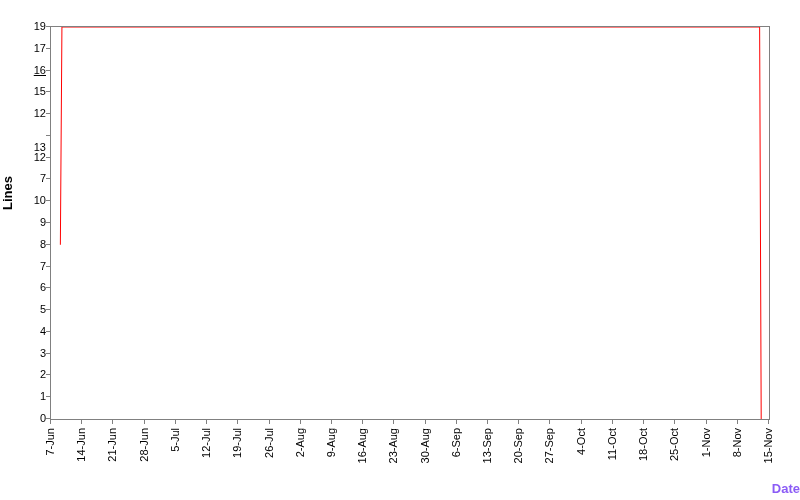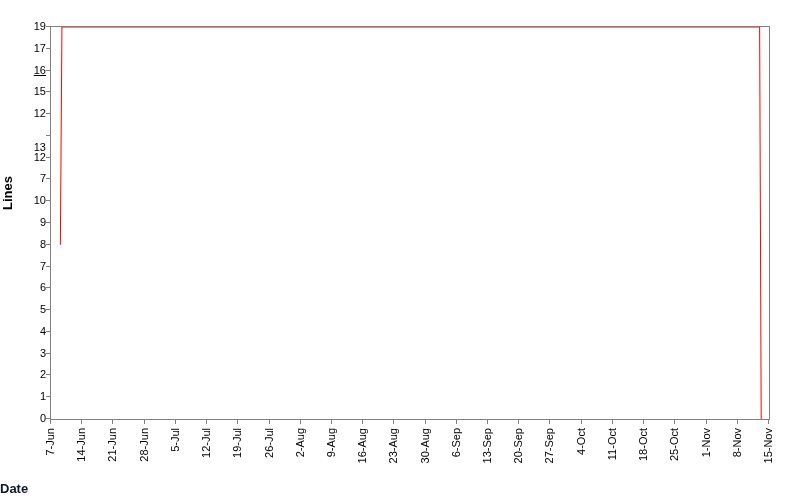--- a/index.html
+++ b/index.html
@@ -43,24 +43,24 @@
     transform-origin: left top;
     font-size: 13px;
     font-weight: bold;
     color: #000;
   }
   .xlabel {
     position: absolute;
     left: 0;
     right: 0;
     bottom: 4px;
-    text-align: left;
+    text-align: right;
     font-size: 13px;
     font-weight: bold;
-    color: #0f172a;
+    color: #8b5cf6;
   }
   .ytick {
     position: absolute;
     right: 754px;
     width: 30px;
     text-align: right;
     font-size: 11px;
     color: #000;
     transform: translateY(-50%);
   }

